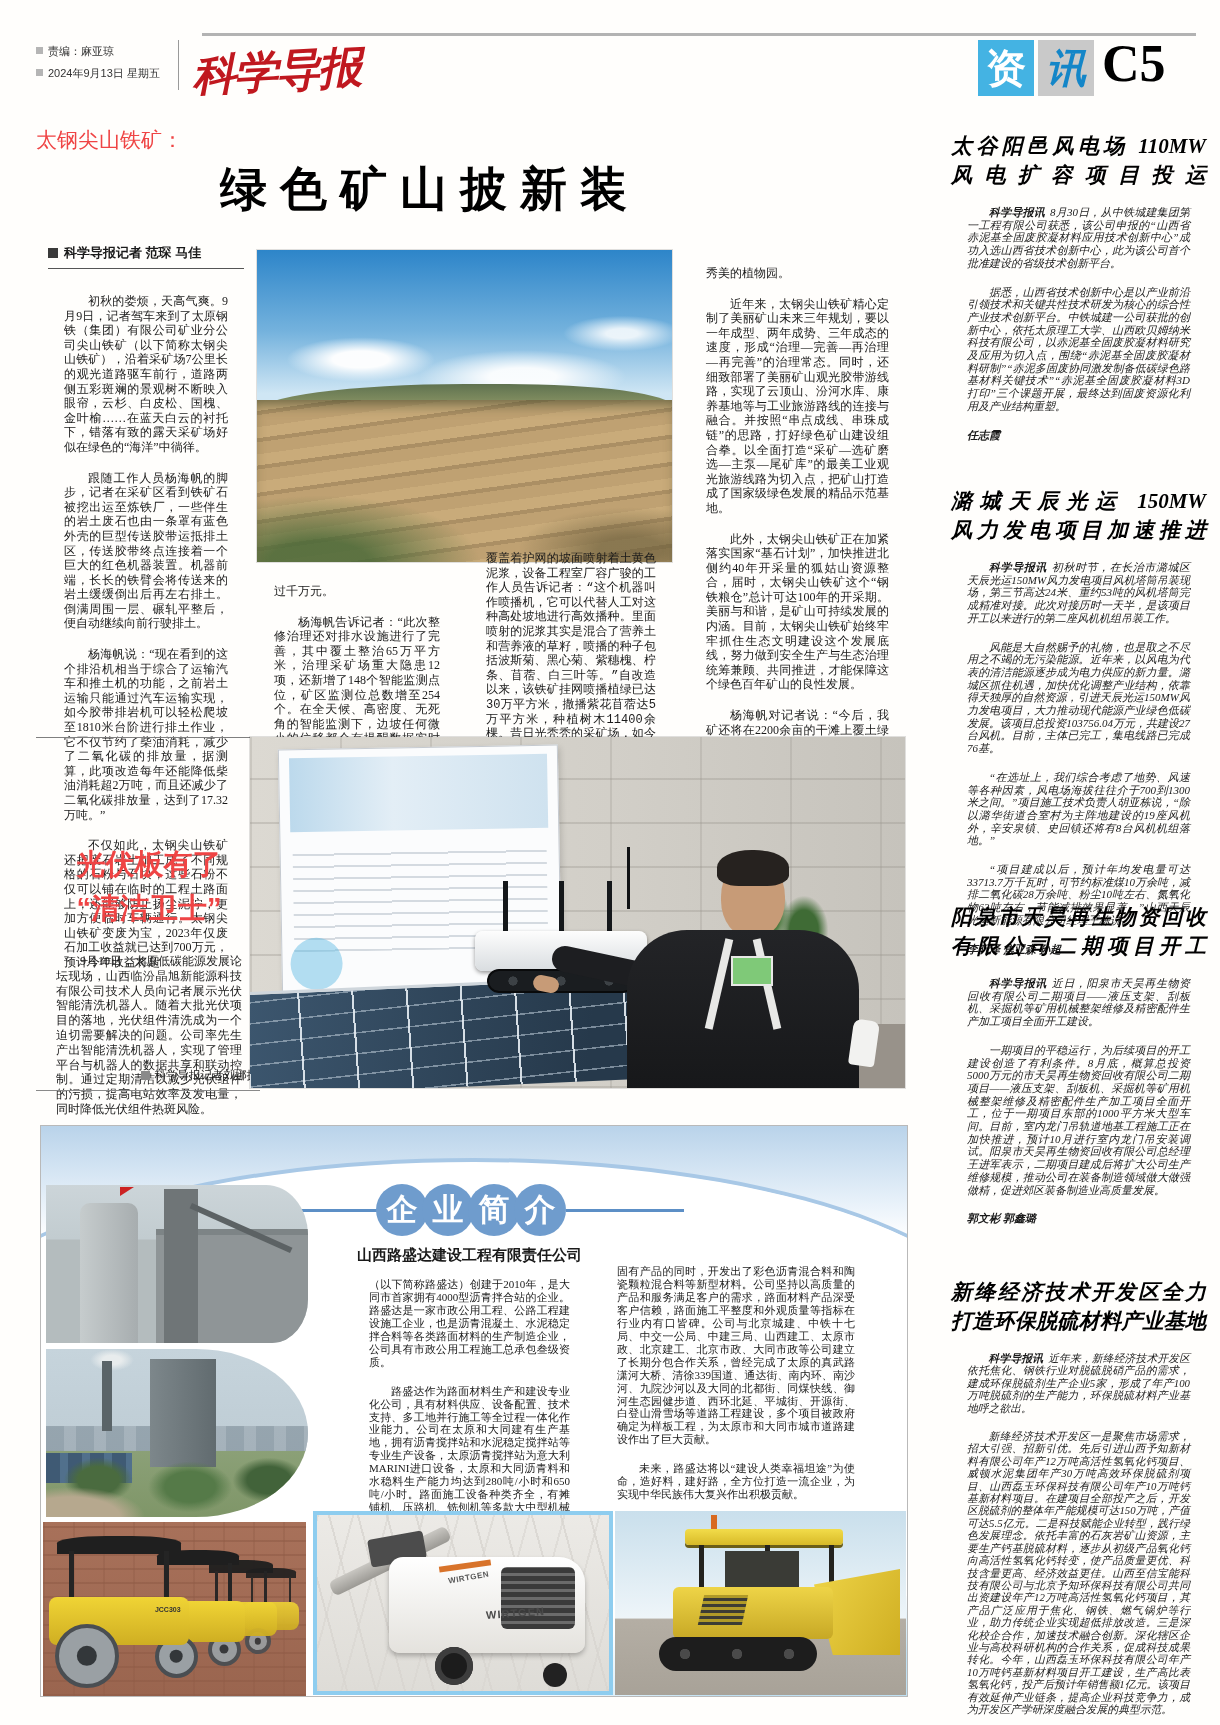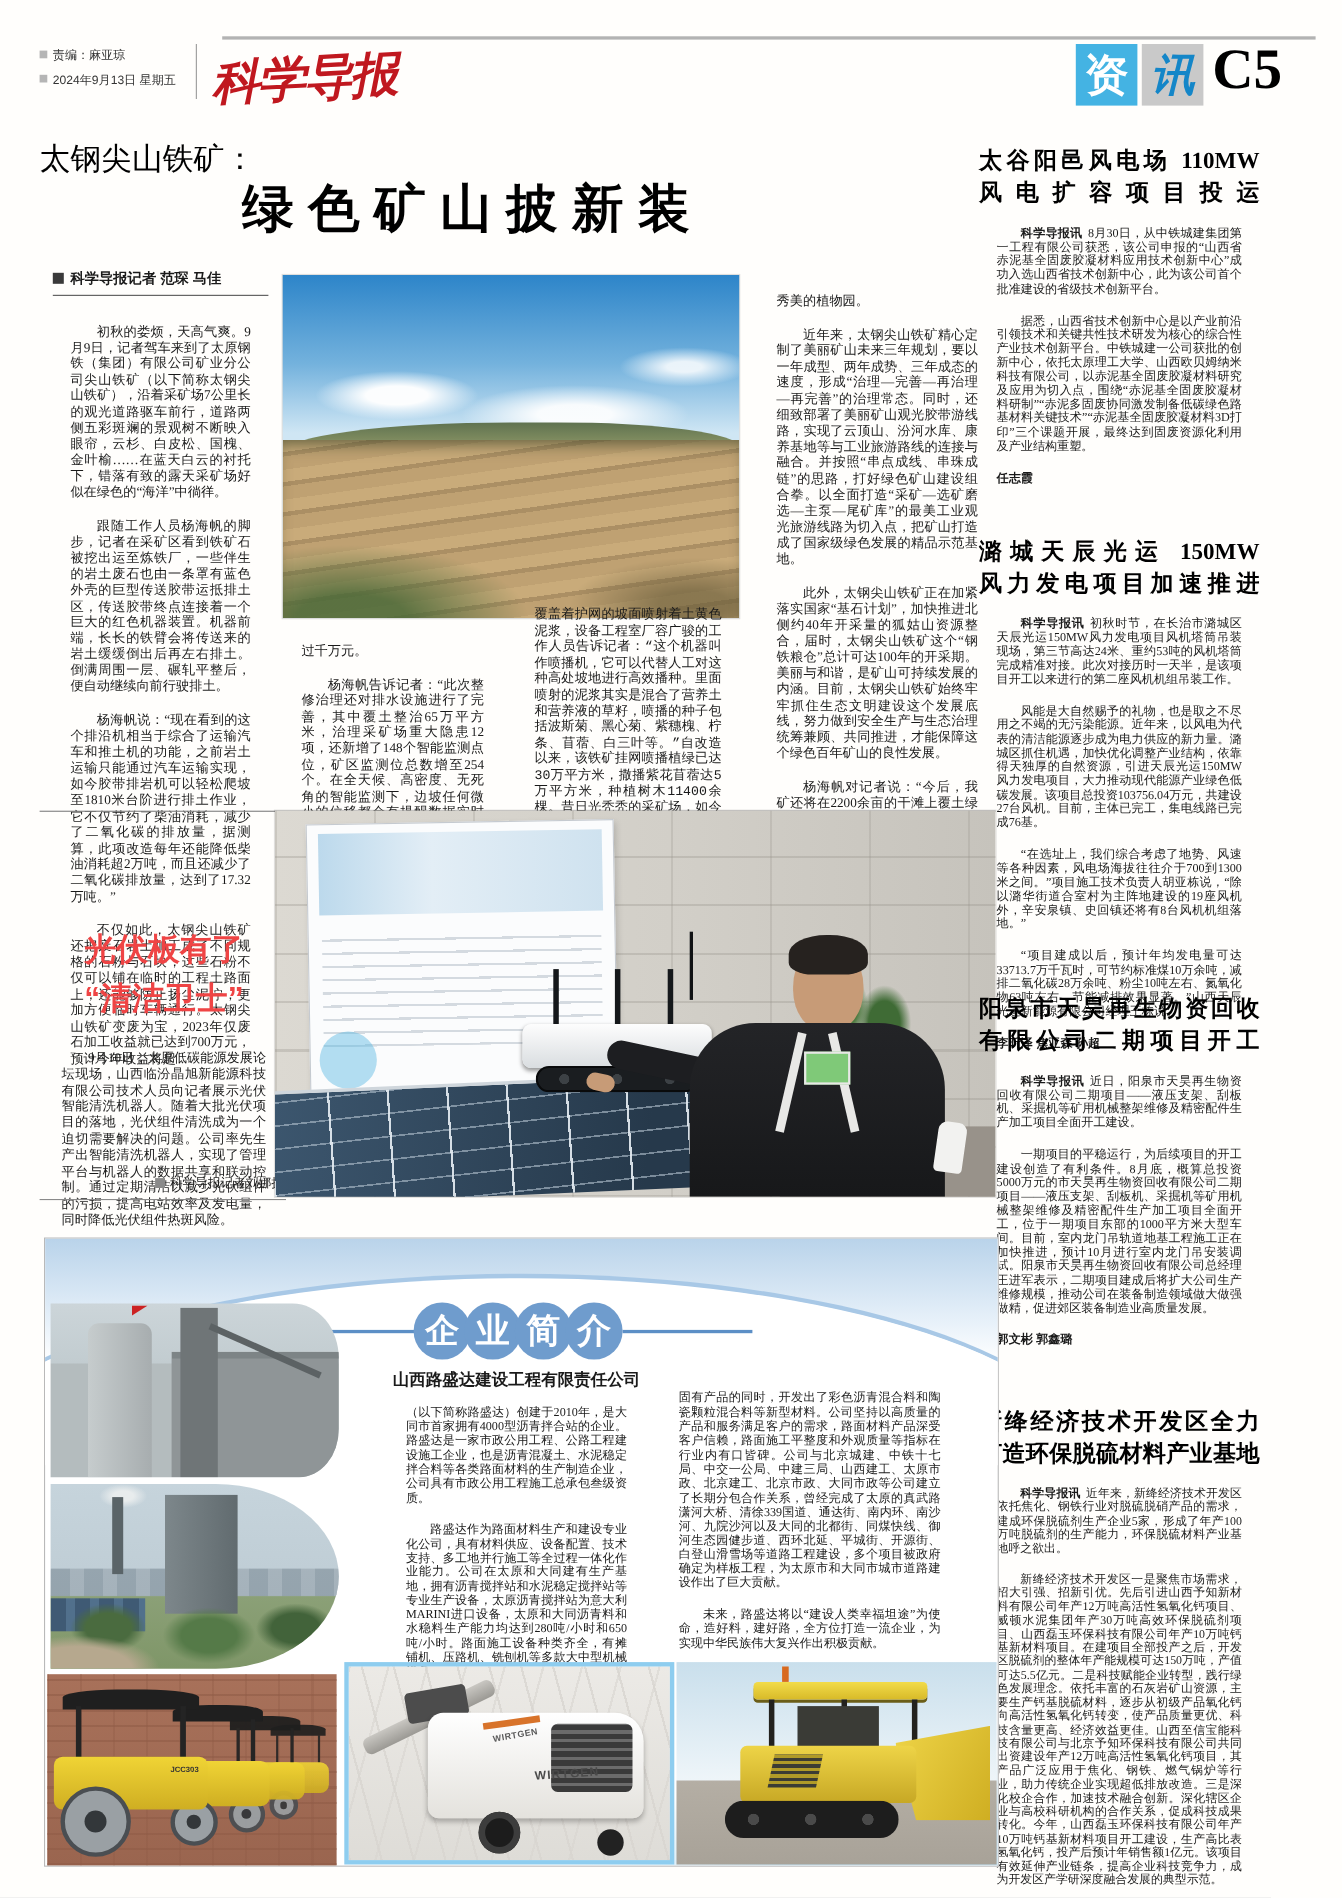--- a/index.html
+++ b/index.html
@@ -23,21 +23,21 @@
   .masthead { left:192px; top:42px; width:180px; font-size:44px; font-weight:bold; font-style:italic;
     color:#c0181f; transform:rotate(-3deg); font-family:"Liberation Serif",serif; letter-spacing:-2px; }
   .sec-badge { left:978px; top:40px; display:flex; }
   .sec-box { width:56px; height:56px; display:flex; align-items:center; justify-content:center;
     font-size:40px; font-weight:bold; font-family:"Liberation Serif",serif; }
   .sec-box.b1 { background:#44b3e3; color:#ffffff; }
   .sec-box.b2 { background:#c9c9c9; color:#1486c8; font-style:italic; margin-left:4px; }
   .page-no { left:1102px; top:34px; font-size:52px; font-weight:bold; font-family:"Liberation Serif",serif; color:#000; }
 
   
-  .kicker { left:36px; top:126px; font-size:28px; font-family:"Liberation Sans",sans-serif; color:#000000; }
+  .kicker { left:36px; top:126px; font-size:21px; font-family:"Liberation Sans",sans-serif; color:#ef4444; }
   .headline { left:60px; top:158px; width:740px; text-align:center; font-size:47px; font-weight:900;
     font-family:"Liberation Sans",sans-serif; letter-spacing:13px; color:#000; }
   .byline { left:48px; top:244px; width:196px; padding-bottom:6px; border-bottom:1px solid #555;
     font-size:13px; font-weight:bold; font-family:"Liberation Sans",sans-serif; }
   .byline .sq { display:inline-block; width:10px; height:10px; background:#3a3a3a; margin-right:6px; vertical-align:-1px; }
   .mcol { font-size:12px; line-height:14.6px; }
   .col1 { left:48px;  top:278px; width:196px; height:456px; }
   .col2 { left:258px; top:568px; width:198px; height:164px; }
   .col3 { left:470px; top:536px; width:202px; height:164px;font-family:Liberation Mono, monospace; }
   .col4 { left:690px; top:250px; width:215px; height:486px; }
@@ -115,21 +115,21 @@
     background:linear-gradient(#232427,#17181a); border-radius:60px 60px 0 0; }
   .pv-man .torso::before, .pv-man .torso::after { content:""; position:absolute; top:8px; width:8px; height:92px; background:#e8e8e6; }
   .pv-man .torso::before { left:88px; transform:rotate(13deg); }
   .pv-man .torso::after  { right:88px; transform:rotate(-13deg); }
   .pv-man .tag { position:absolute; left:104px; top:100px; width:42px; height:30px; background:#7fc978; border:2px solid #e8e8e6; }
   .pv-man .arm { position:absolute; left:-76px; top:100px; width:122px; height:26px; background:#1d1e21; border-radius:13px; transform:rotate(12deg); }
   .pv-man .hand { position:absolute; left:-94px; top:120px; width:26px; height:16px; background:#c79b77; border-radius:8px; transform:rotate(12deg); }
   .pv-mic { position:absolute; right:28px; bottom:22px; width:26px; height:46px; background:#f2f2f0; border-radius:8px 8px 4px 4px; transform:rotate(8deg); }
 
   
-  .side-art { left:890px; width:255px; }
+  .side-art { left:951px; width:255px;font-style:italic; }
   .side-h { font-family:"Liberation Serif",serif; font-weight:bold; font-size:21px; line-height:29px;
     color:#000; text-align:justify; text-align-last:justify; }
   .side-body { font-size:11px; line-height:12.7px; }
   .side-body.sm { font-size:10.8px; line-height:12.4px; }
   .lead { font-family:"Liberation Sans",sans-serif; font-weight:bold; margin-right:5px; }
   .sign { font-weight:bold; font-family:"Liberation Sans",sans-serif; padding-right:4px; }
 
   
   .panel { left:40px; top:1125px; width:868px; height:572px; border:1px solid #b9b9b9; background:#fff; overflow:hidden; }
   .panel-swoosh { position:absolute; left:0; top:0; right:0; height:112px;

